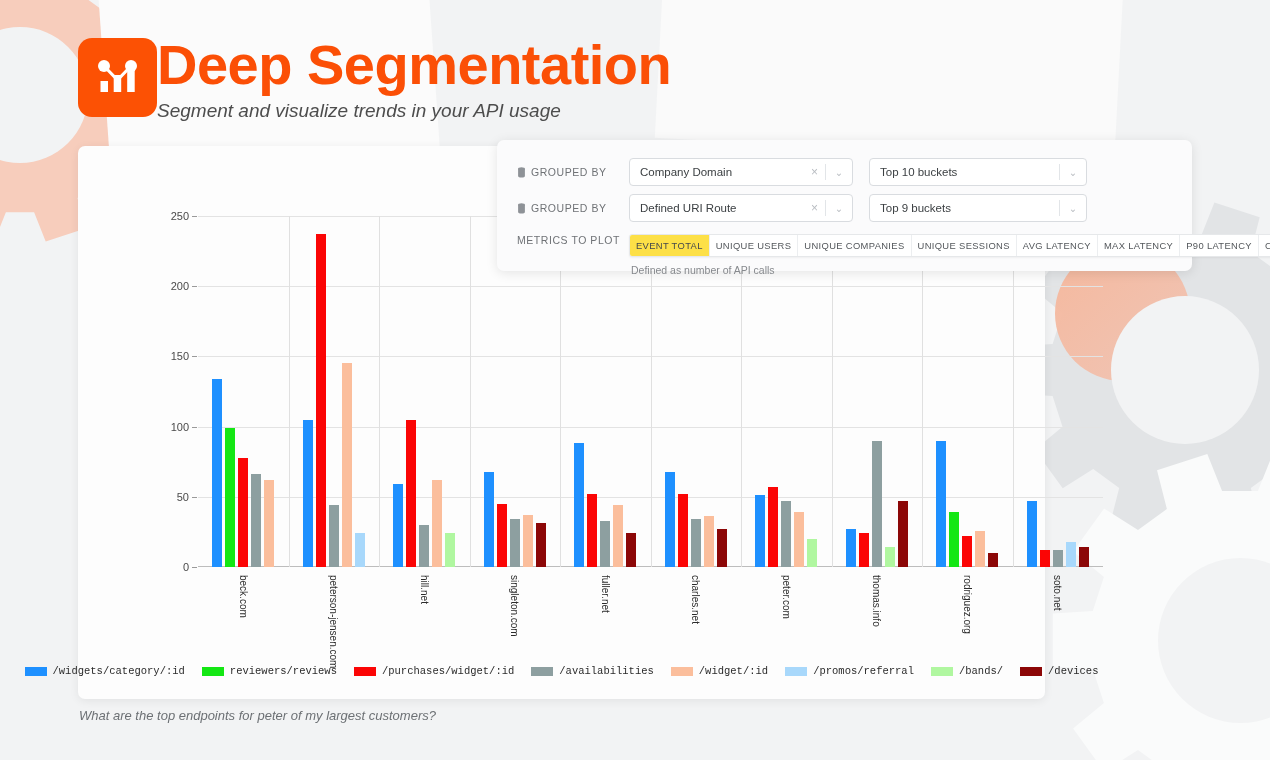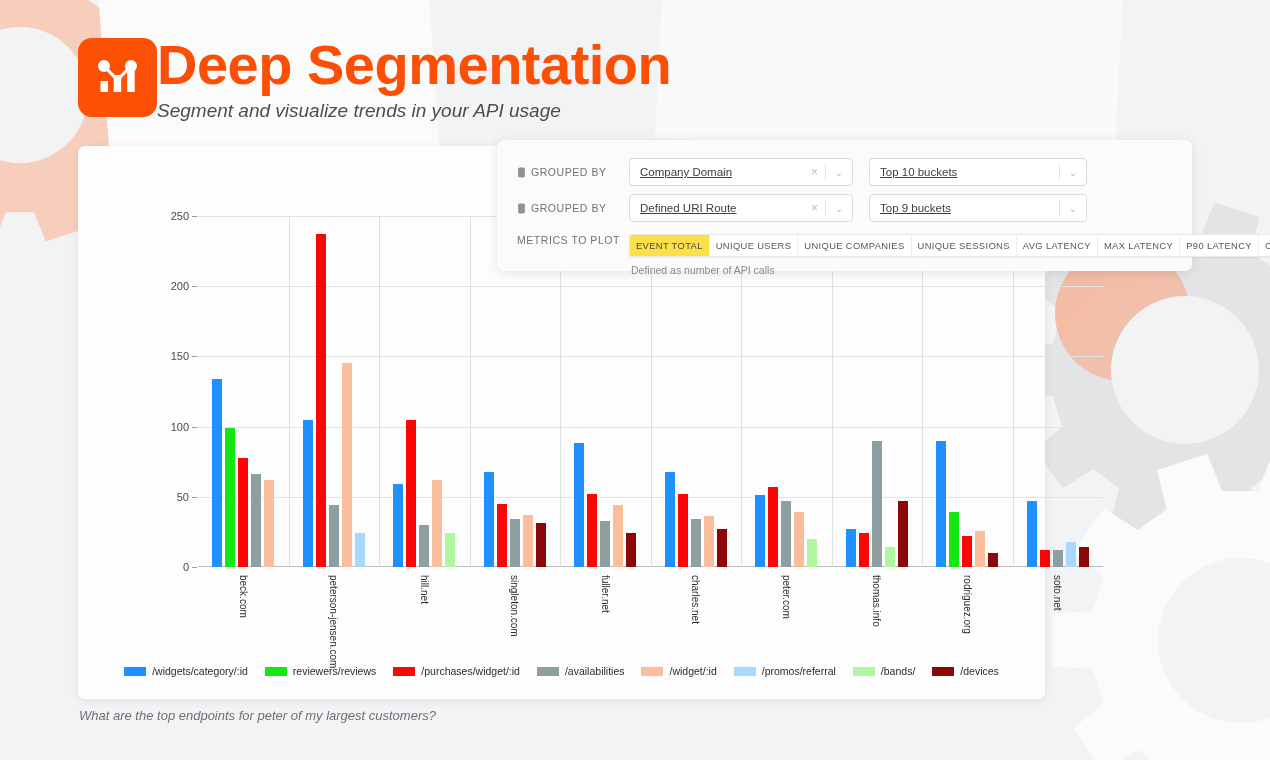--- a/index.html
+++ b/index.html
@@ -77,21 +77,21 @@
     background: #fff;
     border: 1px solid #d9dce0;
     border-radius: 4px;
     display: flex; align-items: center;
     font-size: 11.5px;
     color: #3c4043;
     padding: 0 0 0 10px;
   }
   .sel-a { width: 224px; margin-right: 16px; }
   .sel-b { width: 218px; }
-  .select .val { flex: 1; overflow: hidden; white-space: nowrap; text-decoration: underline; }
+  .select .val { flex: 1; overflow: hidden; white-space: nowrap; }
   .select .xbtn { color: #b9bdc2; font-size: 12px; padding: 0 7px; }
   .select .divider { width: 1px; height: 16px; background: #e2e5e8; }
   .select .caret { width: 26px; text-align: center; color: #b9bdc2; font-size: 10px; }
 
   .metrics-row { display: flex; align-items: flex-start; margin-top: 12px; }
   .metrics-wrap { display: flex; flex-direction: column; }
   .seg {
     display: flex;
     border: 1px solid #e6e8ea;
     border-radius: 3px;
@@ -143,20 +143,21 @@
     writing-mode: vertical-rl;
     white-space: nowrap;
     transform: translateX(-50%);
   }
 
   .legend {
     position: absolute;
     left: 0; right: 0; bottom: 22px;
     display: flex; justify-content: center; align-items: flex-start;
     gap: 17px;
+    font-family: Liberation Mono, monospace;
   }
   .legend .item { display: flex; align-items: center; gap: 6px; }
   .legend .sw { width: 22px; height: 9px; }
   .legend .lt { font-size: 10.5px; color: #2b2b2b; white-space: nowrap; }
 
   .caption {
     position: absolute;
     left: 79px; top: 708px;
     font-size: 13px;
     font-style: italic;

